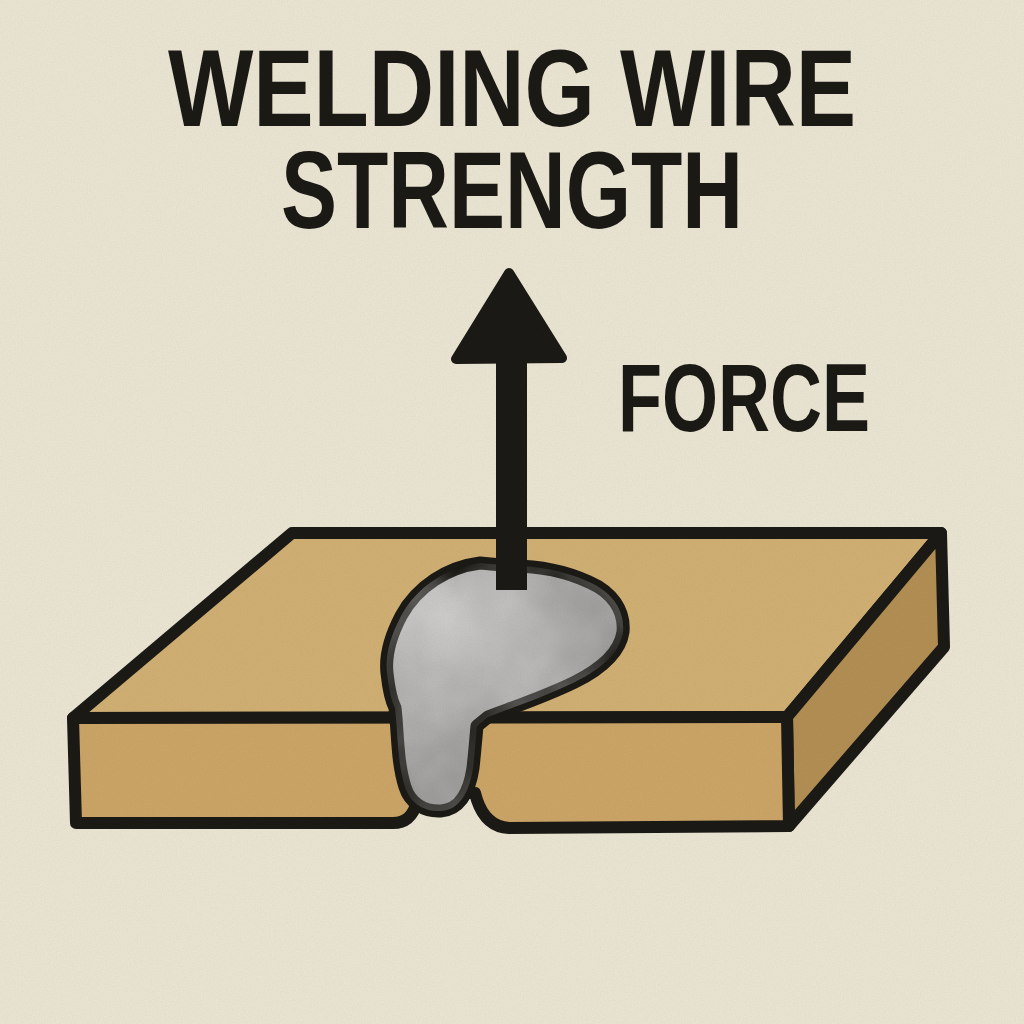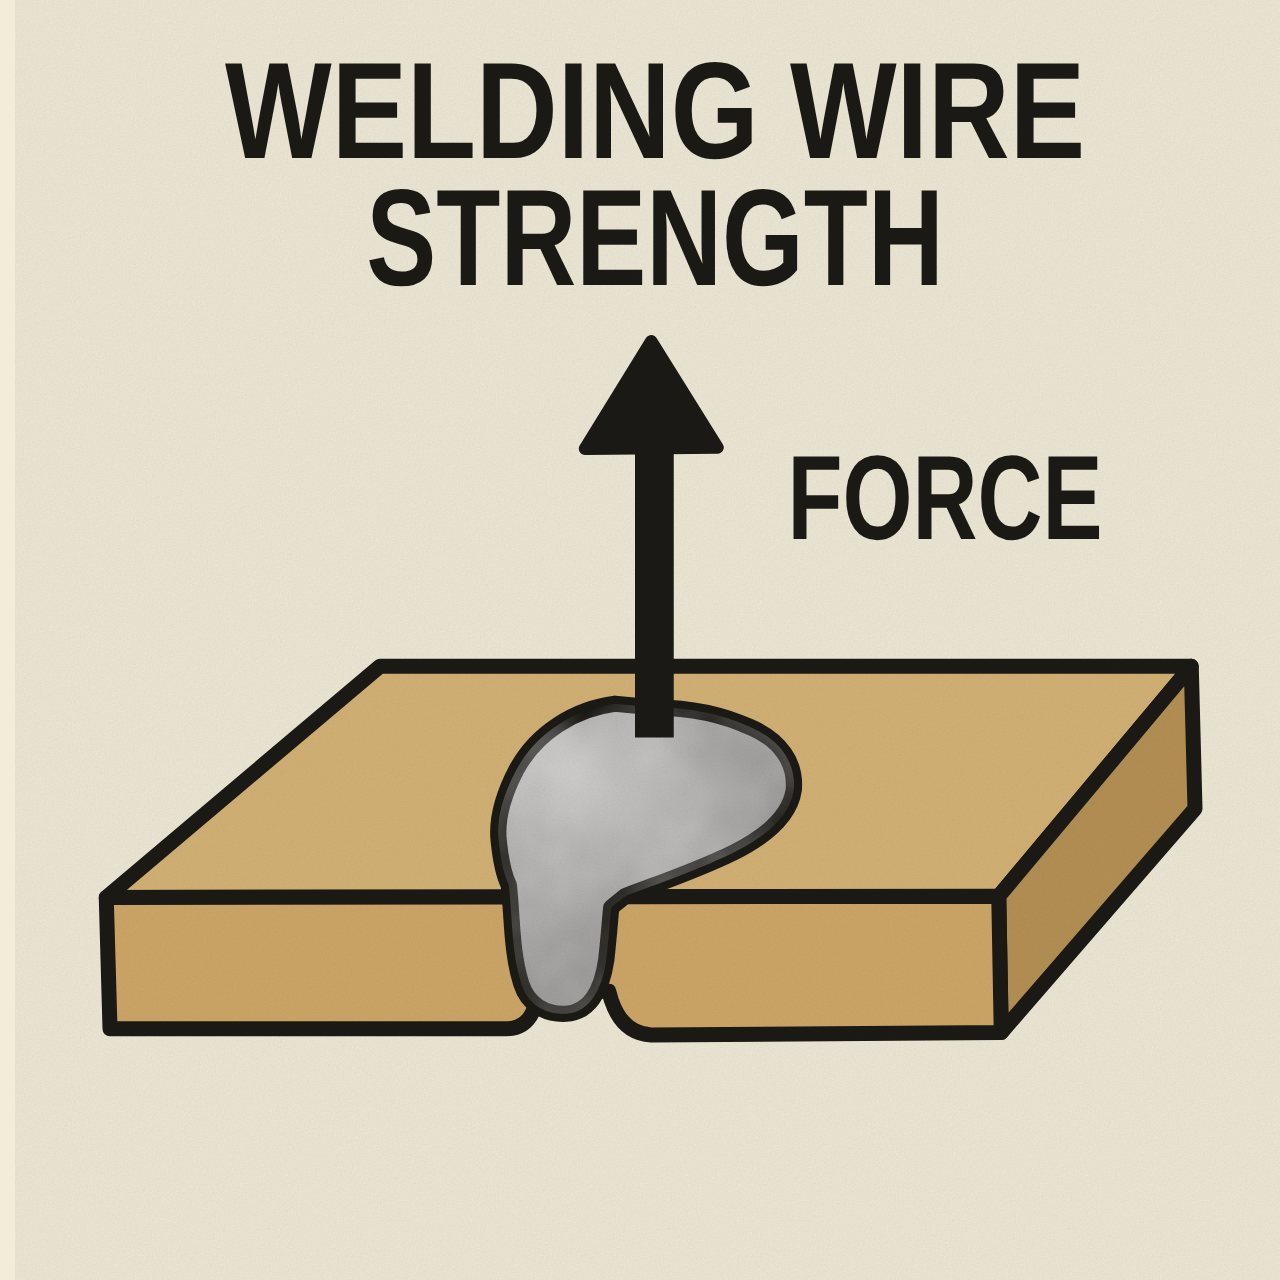--- a/index.html
+++ b/index.html
@@ -8,21 +8,20 @@
     width: 1024px;
     height: 1024px;
     overflow: hidden;
     background: var(--background, #f2ecd9);
     font-family: "Liberation Sans", sans-serif;
   }
   .canvas-wrap {
     position: relative;
     width: 811px;
     height: 1024px;
-    margin-left: 12px;
   }
   svg { display: block; }
 
   .bg       { fill: var(--background, #f2ecd9); }
   .ink-text {
     fill: var(--ink, #1d1b16);
     font-family: "Liberation Sans", sans-serif;
     font-weight: 700;
   }
   .title-text { font-size: 110px; }

